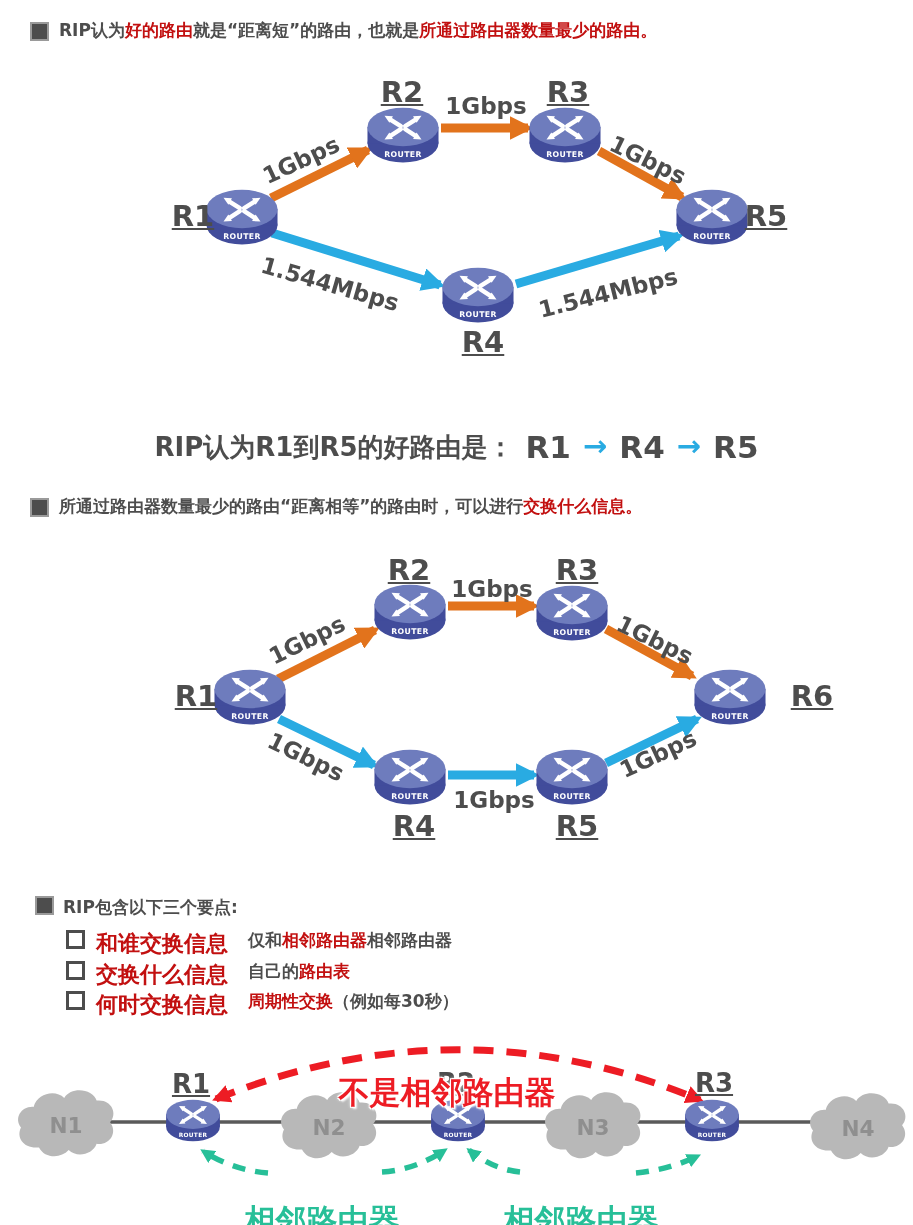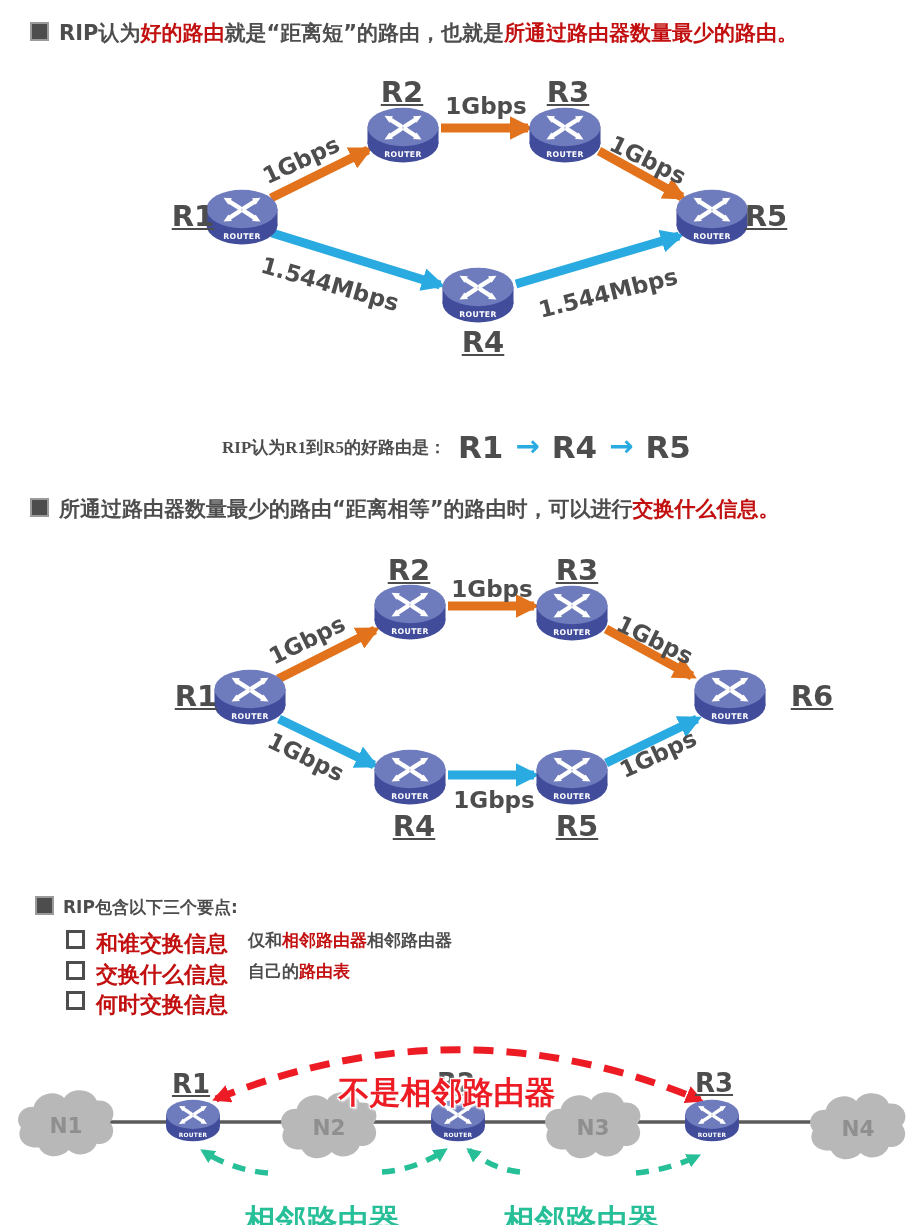--- a/index.html
+++ b/index.html
@@ -20,25 +20,25 @@
             font-family:"DejaVu Sans","Liberation Sans",sans-serif;}
   .node-label{position:absolute;font-size:29px;font-weight:bold;color:var(--dark,#4d4d4d);white-space:nowrap;text-decoration:underline;}
   .node-label.small{font-size:26px;}
   .edge-label{position:absolute;font-size:23px;font-weight:bold;color:var(--dark,#4d4d4d);white-space:nowrap;}
   .d3-label{position:absolute;font-size:31px;font-weight:bold;white-space:nowrap;margin-top:40px;}
   .red-label{color:var(--bred,#ea1c2c);}
   .green-label{color:var(--green,#27bf98);}
   .glow{text-shadow:0 0 3px #fff,0 0 4px #fff,1px 1px 0 #fff,-1px -1px 0 #fff,1px -1px 0 #fff,-1px 1px 0 #fff,2px 2px 2px #fff;}
   .bullet-row{position:absolute;left:30px;display:flex;align-items:flex-start;gap:10px;}
   .bullet-sq{flex:none;width:15px;height:15px;background:var(--dark,#4d4d4d);border:2px solid #9a9a9a;margin-top:2px;}
-  .bullet-text{font-size:21px;font-weight:bold;line-height:1.25;white-space:nowrap;}
+  .bullet-text{font-size:17px;font-weight:bold;line-height:1.25;white-space:nowrap;}
   .seg-dark{color:var(--dark,#4d4d4d);}
   .seg-red{color:var(--red,#c21010);}
   #caption{position:absolute;top:429px;left:0;width:913px;display:flex;justify-content:center;align-items:center;}
-  .cap-prefix{font-size:17px;font-weight:bold;color:var(--dark,#4d4d4d);white-space:nowrap;font-family:Liberation Serif, serif;}
+  .cap-prefix{font-size:26px;font-weight:bold;color:var(--dark,#4d4d4d);white-space:nowrap;}
   .cap-node{font-size:31px;font-weight:bold;color:var(--dark,#4d4d4d);margin-left:12px;}
   .cap-arrow{font-size:29px;font-weight:bold;color:var(--blue,#29abe2);margin-left:12px;position:relative;top:-1px;}
   #kp-heading{position:absolute;left:35px;top:896px;display:flex;align-items:flex-start;gap:9px;}
   #kp-heading .kp-sq{width:15px;height:15px;background:var(--dark,#4d4d4d);border:2px solid #9a9a9a;}
   #kp-heading .kp-htext{font-size:17px;font-weight:bold;color:var(--dark,#4d4d4d);white-space:nowrap;}
   .kp-item{position:absolute;left:66px;height:22px;width:820px;}
   .kp-box{position:absolute;left:0;top:1px;width:13px;height:13px;border:3px solid var(--dark,#4d4d4d);background:#fff;}
   .kp-term{position:absolute;left:30px;top:0;font-size:22px;font-weight:bold;color:var(--red,#c21010);white-space:nowrap;}
   .kp-desc{position:absolute;left:182px;top:0;font-size:17px;font-weight:bold;white-space:nowrap;}
 </style>
@@ -384,15 +384,16 @@
         <span class="kp-desc"><span class="seg-dark">仅和</span><span class="seg-red">相邻路由器</span><span class="seg-dark">相邻路由器</span></span>
       </div>
       <div class="kp-item" style="top: 959.5px;">
         <span class="kp-box"></span>
         <span class="kp-term">交换什么信息</span>
         <span class="kp-desc"><span class="seg-dark">自己的</span><span class="seg-red">路由表</span></span>
       </div>
       <div class="kp-item" style="top: 990px;">
         <span class="kp-box"></span>
         <span class="kp-term">何时交换信息</span>
+        <span class="kp-desc"><span class="seg-red">周期性交换</span><span class="seg-dark">（例如每30秒）</span></span>
       </div>
     </div>
 </div>
 
 </body></html>

